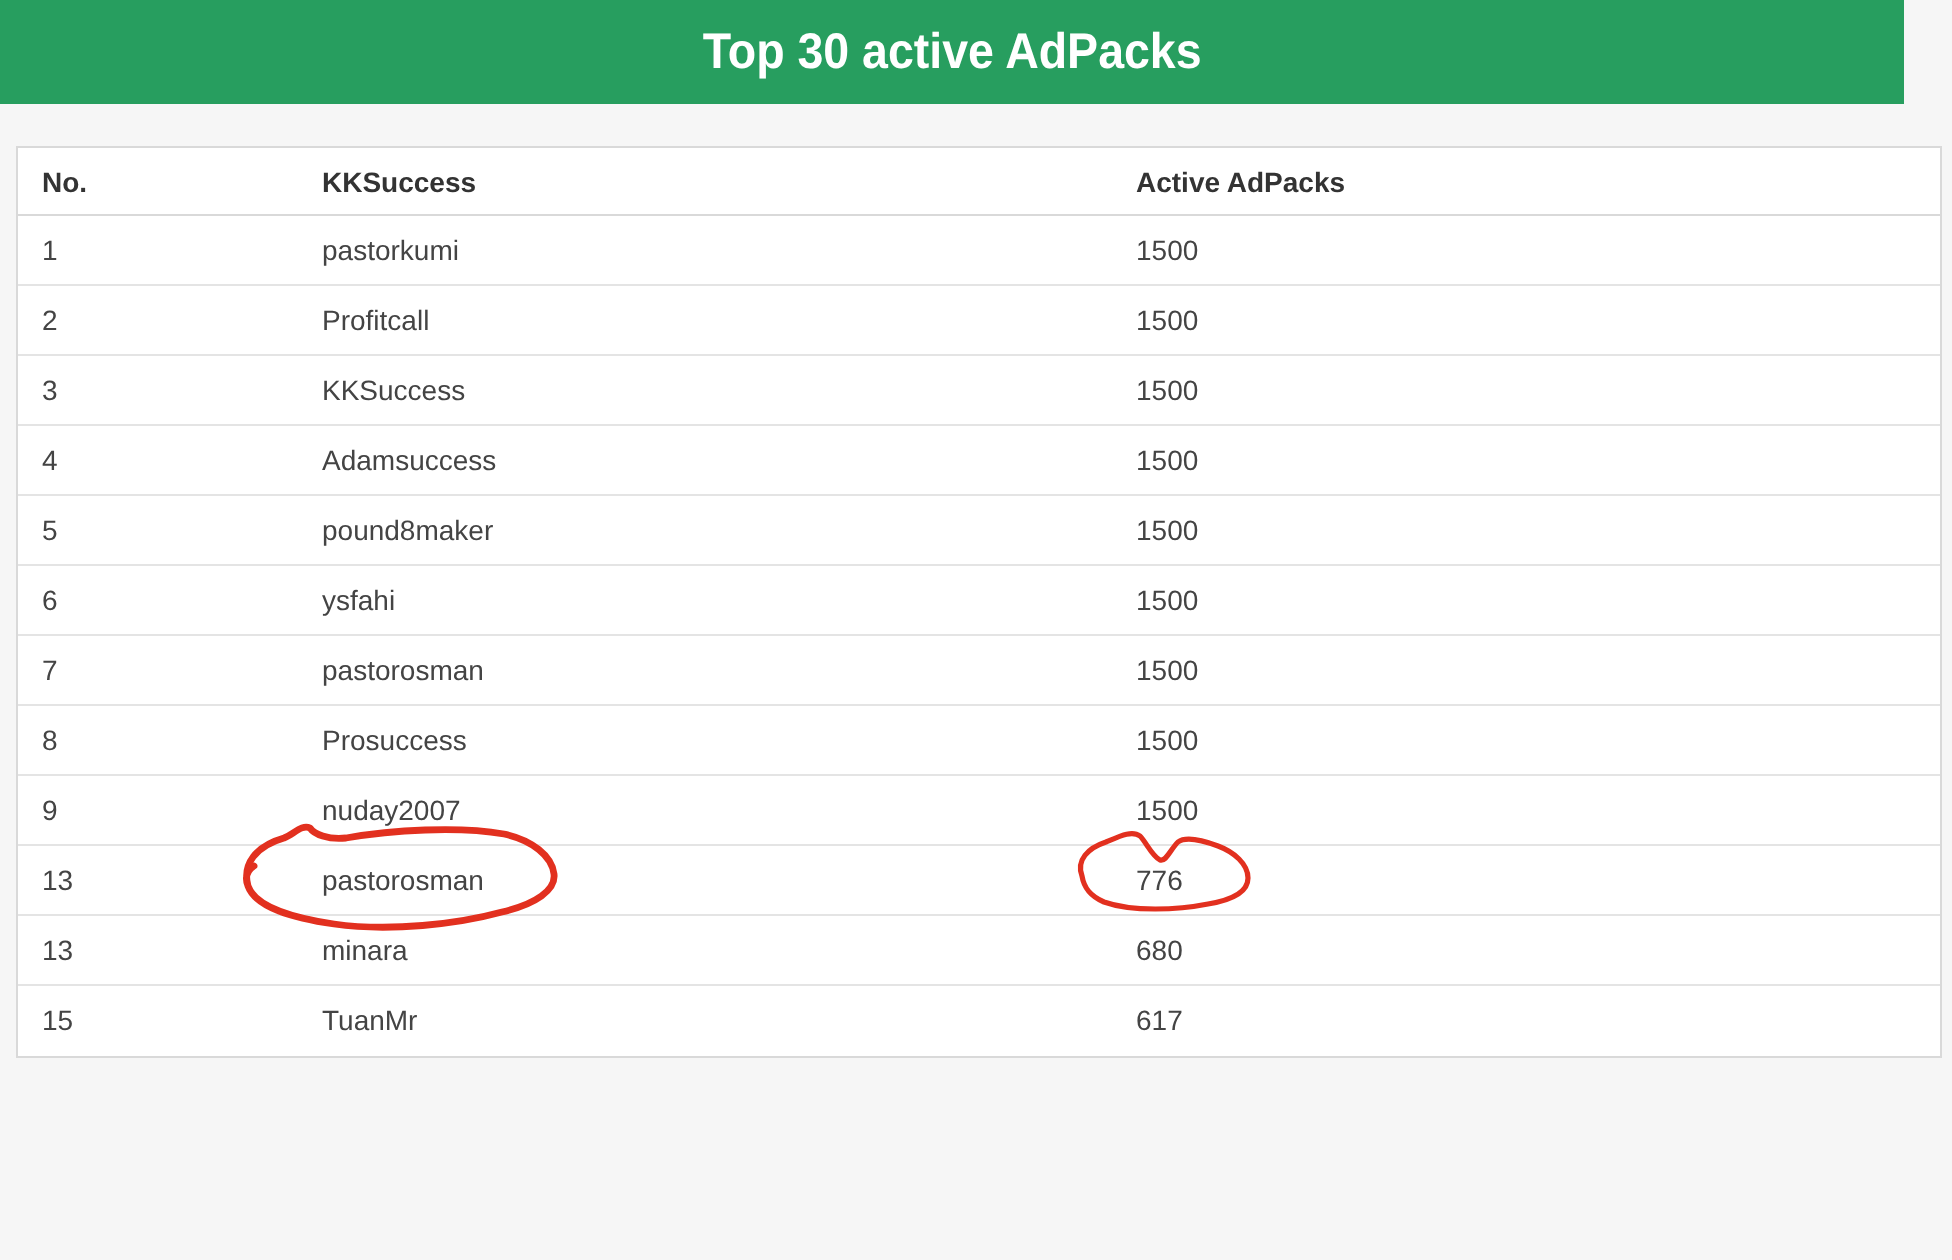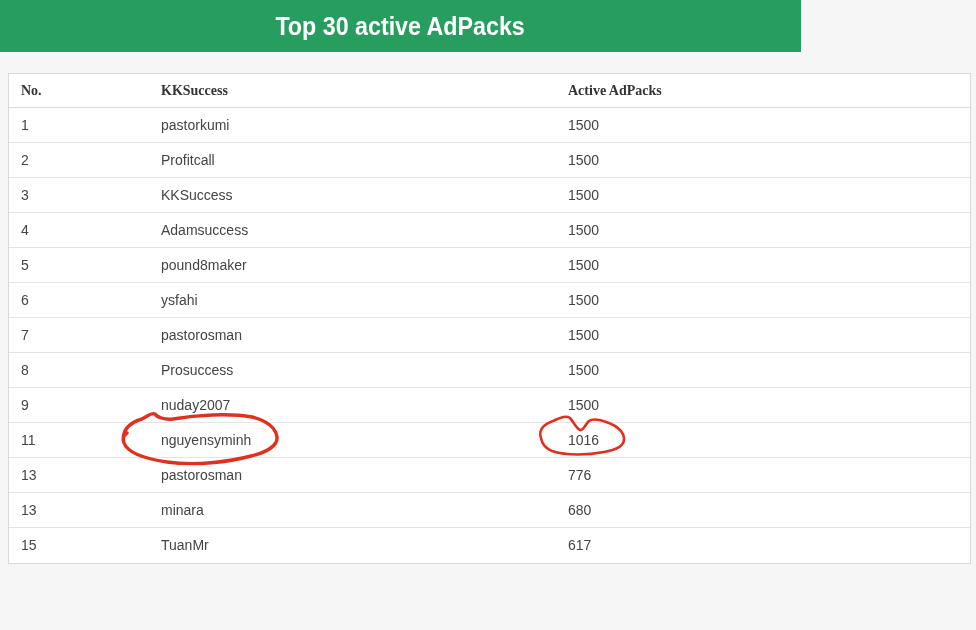--- a/index.html
+++ b/index.html
@@ -5,21 +5,21 @@
   * { box-sizing: border-box; margin: 0; padding: 0; }
   html, body {
     width: 976px; height: 630px;
     overflow: hidden;
     background: #f6f6f6;
     font-family: "Liberation Sans", sans-serif;
     position: relative;
   }
   
   .topbar {
-    width: 801px; height: 52px;
+    width: 952px; height: 52px;
     background: #279e5f;
     display: flex; align-items: center; justify-content: center;
   }
   .topbar-title {
     color: #ffffff;
     font-size: 25px;
     font-weight: 600;
     letter-spacing: 0px;
     transform: scaleX(0.93);
     transform-origin: center;
@@ -42,21 +42,20 @@
   col.c-no { width: 140px; }
   col.c-user { width: 407px; }
   th {
     text-align: left;
     font-weight: bold;
     color: #333333;
     padding: 9px 8px 8px 12px;
     height: 32px;
     border-bottom: 1px solid #d9d9d9;
     font-size: 14px;
-    font-family: Liberation Serif, serif;
   }
   td {
     padding: 0 8px 0 12px;
     height: 35px;
     border-top: 1px solid #e4e4e4;
     vertical-align: middle;
   }
   tbody tr:first-child td { border-top: none; }
   
   .annotation-overlay {
@@ -132,25 +131,20 @@
           <td>8</td>
           <td>Prosuccess</td>
           <td>1500</td>
         </tr>
         <tr>
           <td>9</td>
           <td>nuday2007</td>
           <td>1500</td>
         </tr>
         <tr>
-          <td>11</td>
-          <td>nguyensyminh</td>
-          <td>1016</td>
-        </tr>
-        <tr>
           <td>13</td>
           <td>pastorosman</td>
           <td>776</td>
         </tr>
         <tr>
           <td>13</td>
           <td>minara</td>
           <td>680</td>
         </tr>
         <tr>

